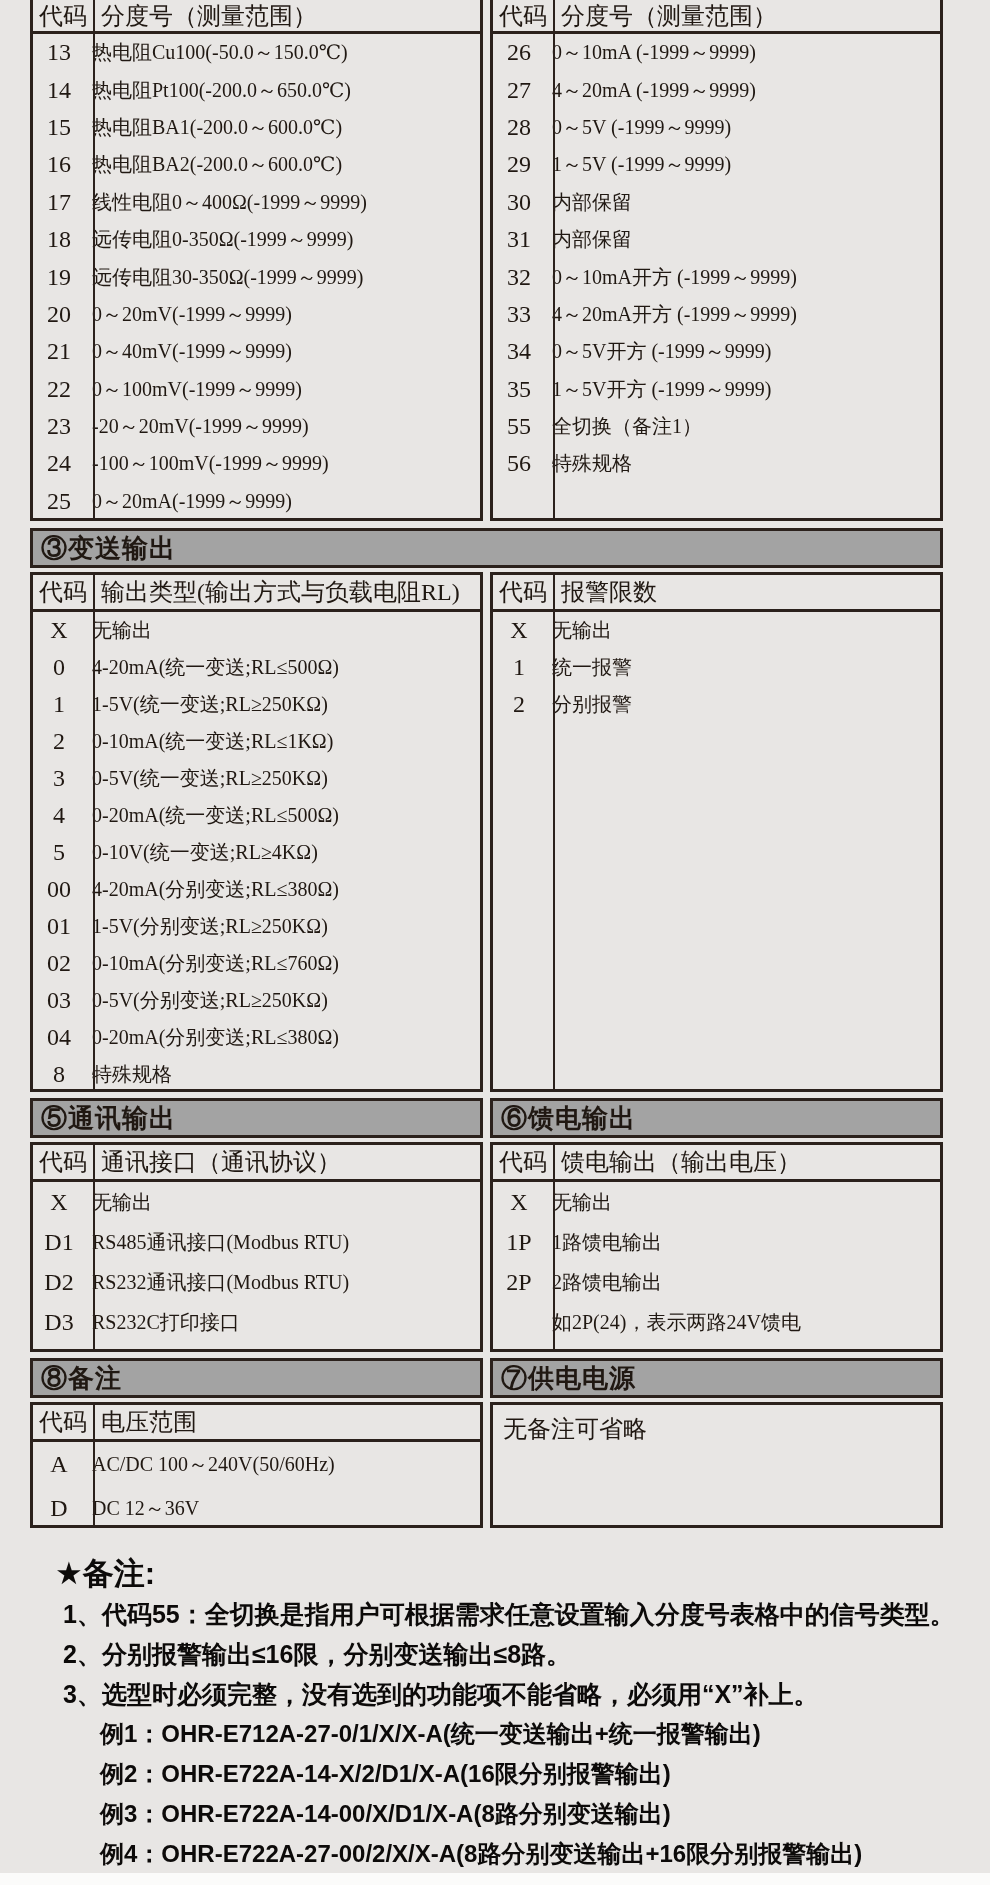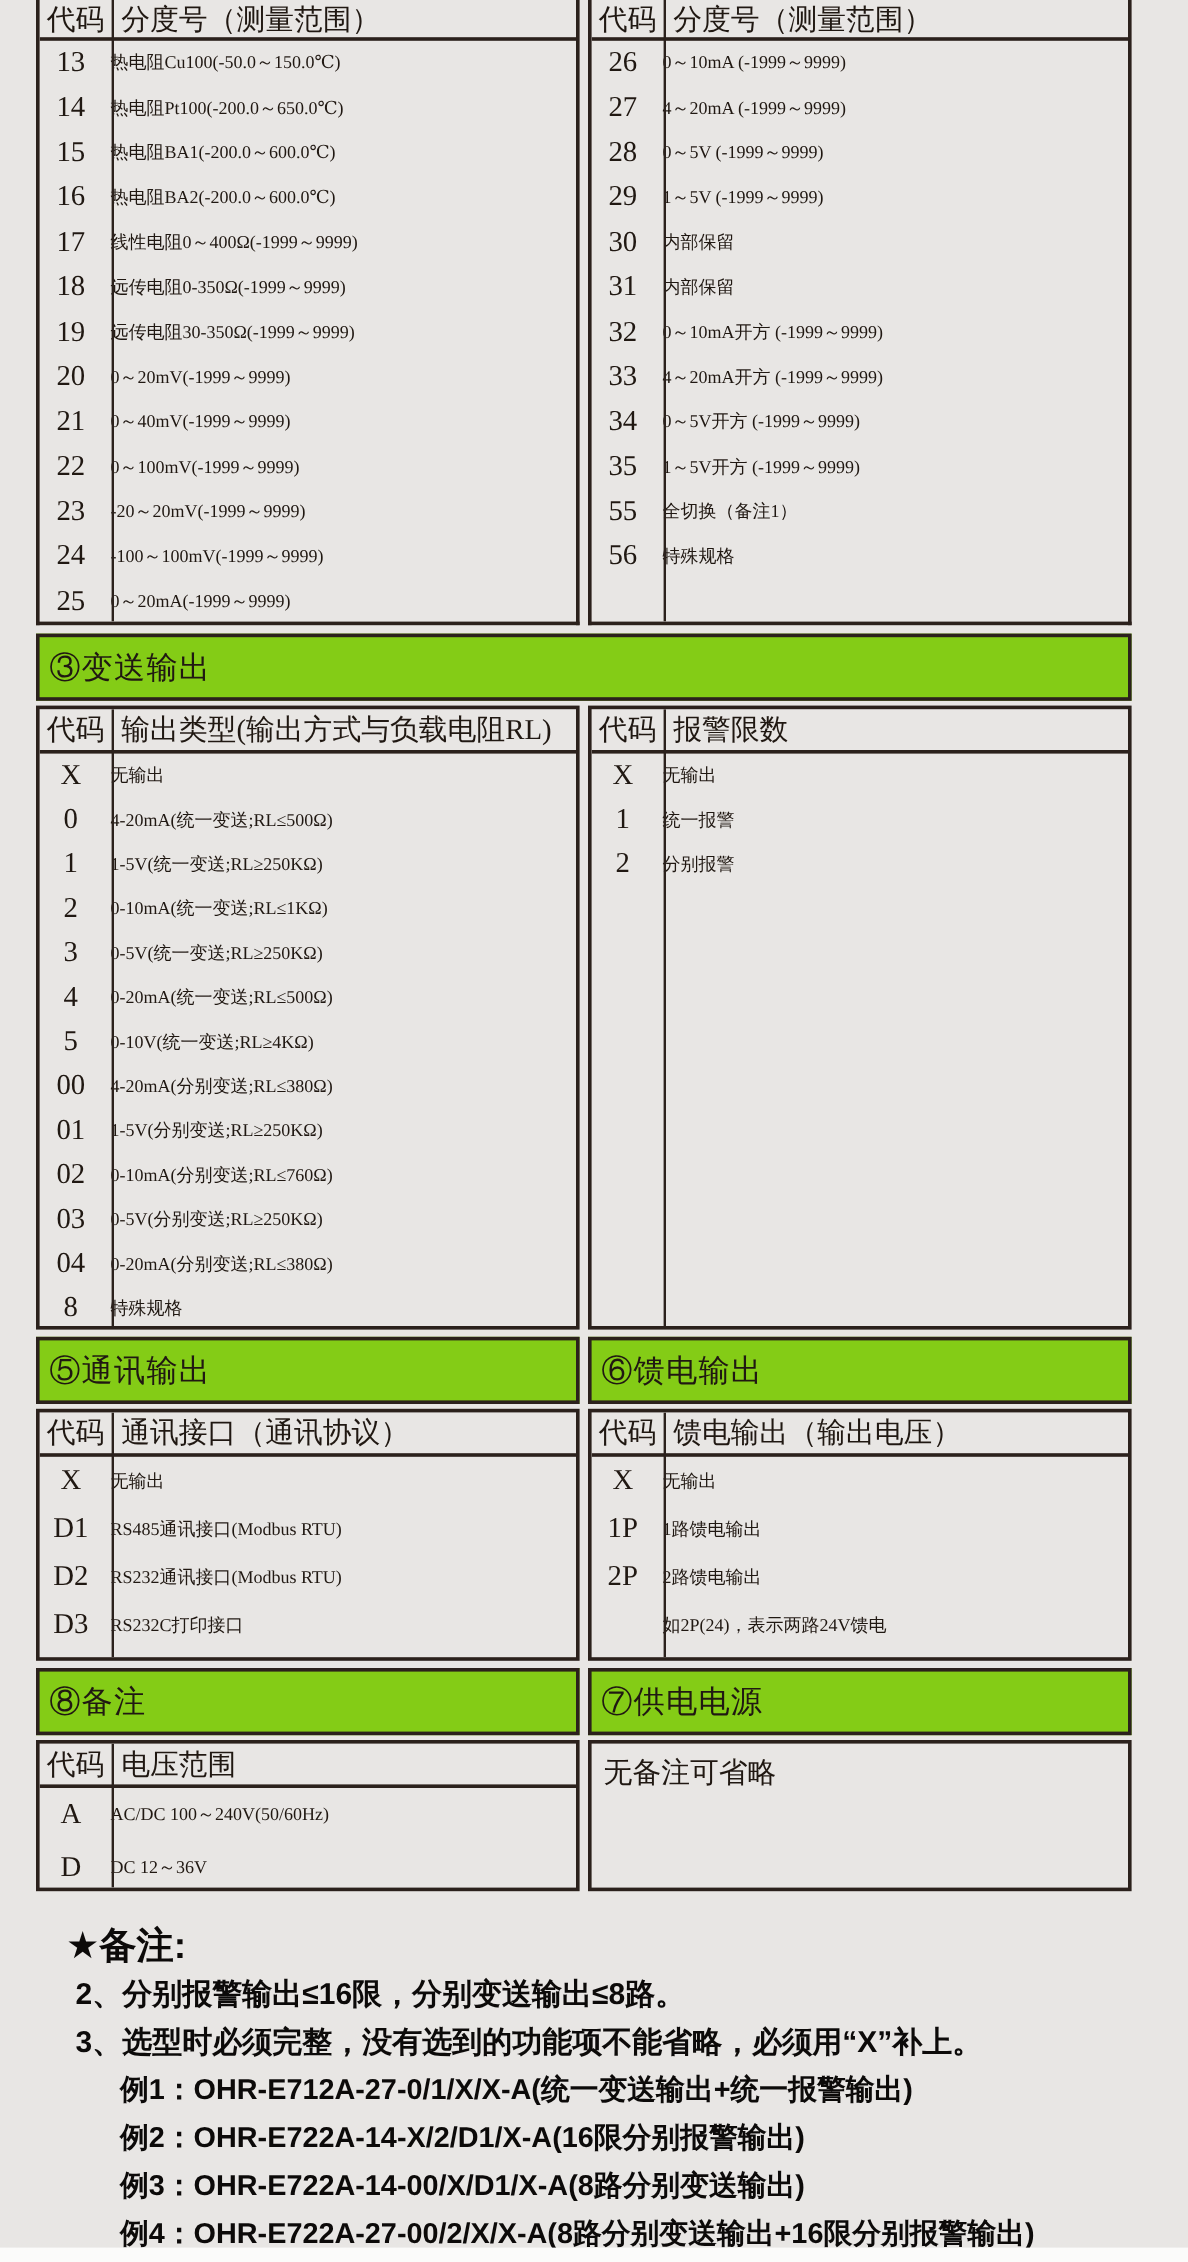--- a/index.html
+++ b/index.html
@@ -10,26 +10,26 @@
     color:#201812;
     position:relative;
     overflow:hidden;
   }
   .content{padding:0 47px 0 30px;}
   .tables,.strips{display:flex;gap:7px;}
   .tables>.table,.strips>.strip{flex:1 1 0;min-width:0;}
 
   
   .strip{
-    background:#84cc16;
+    background:#a3a3a3;
     border:3px solid #2b211c;
-    height:56px;box-sizing:border-box;
+    height:40px;box-sizing:border-box;
     display:flex;align-items:center;
     padding-left:8px;
-    font-size:26px;font-weight:normal;
+    font-size:26px;font-weight:bold;
     letter-spacing:1px;
     white-space:nowrap;
   }
 
   
   .table{
     border:3px solid #2b211c;
     box-sizing:border-box;
     position:relative;
     background:transparent;
@@ -45,21 +45,21 @@
     border-bottom:3px solid #2b211c;
     box-sizing:border-box;
     font-size:24px;
   }
   .th.code{width:60px;text-align:center;flex:none;}
   .th.desc{flex:1;padding-left:8px;white-space:nowrap;overflow:hidden;}
   .tbody{display:flex;flex-direction:column;}
   .tr{display:flex;align-items:center;flex:none;}
   .td{white-space:nowrap;overflow:visible;}
   .td.code{width:52px;text-align:center;flex:none;font-size:24px;}
-  .td.desc{flex:1;padding-left:7px;font-size:15px;}
+  .td.desc{flex:1;padding-left:7px;font-size:20px;}
 
   
   .b1 .table{height:521px;}
   .b1 .thead{height:34px;}
   .b1 .tr{height:37.4px;}
 
   .b2{margin-top:7px;}
   .b2 .tables{margin-top:4px;}
   .b2 .table{height:520px;}
   .b2 .thead{height:37px;}
@@ -392,20 +392,21 @@
         </div>
         <div class="table no-code">
           <div class="note-body">无备注可省略</div>
         </div>
       </div>
     </div>
 
     <div class="notes">
       <div class="notes-title">★备注:</div>
       <div class="notes-items">
+          <div class="note-item">1、代码55：全切换是指用户可根据需求任意设置输入分度号表格中的信号类型。</div>
           <div class="note-item">2、分别报警输出≤16限，分别变送输出≤8路。</div>
           <div class="note-item">3、选型时必须完整，没有选到的功能项不能省略，必须用“X”补上。</div>
         </div>
       <div class="notes-examples">
           <div class="example-item">例1：OHR-E712A-27-0/1/X/X-A(统一变送输出+统一报警输出)</div>
           <div class="example-item">例2：OHR-E722A-14-X/2/D1/X-A(16限分别报警输出)</div>
           <div class="example-item">例3：OHR-E722A-14-00/X/D1/X-A(8路分别变送输出)</div>
           <div class="example-item">例4：OHR-E722A-27-00/2/X/X-A(8路分别变送输出+16限分别报警输出)</div>
         </div>
     </div>

